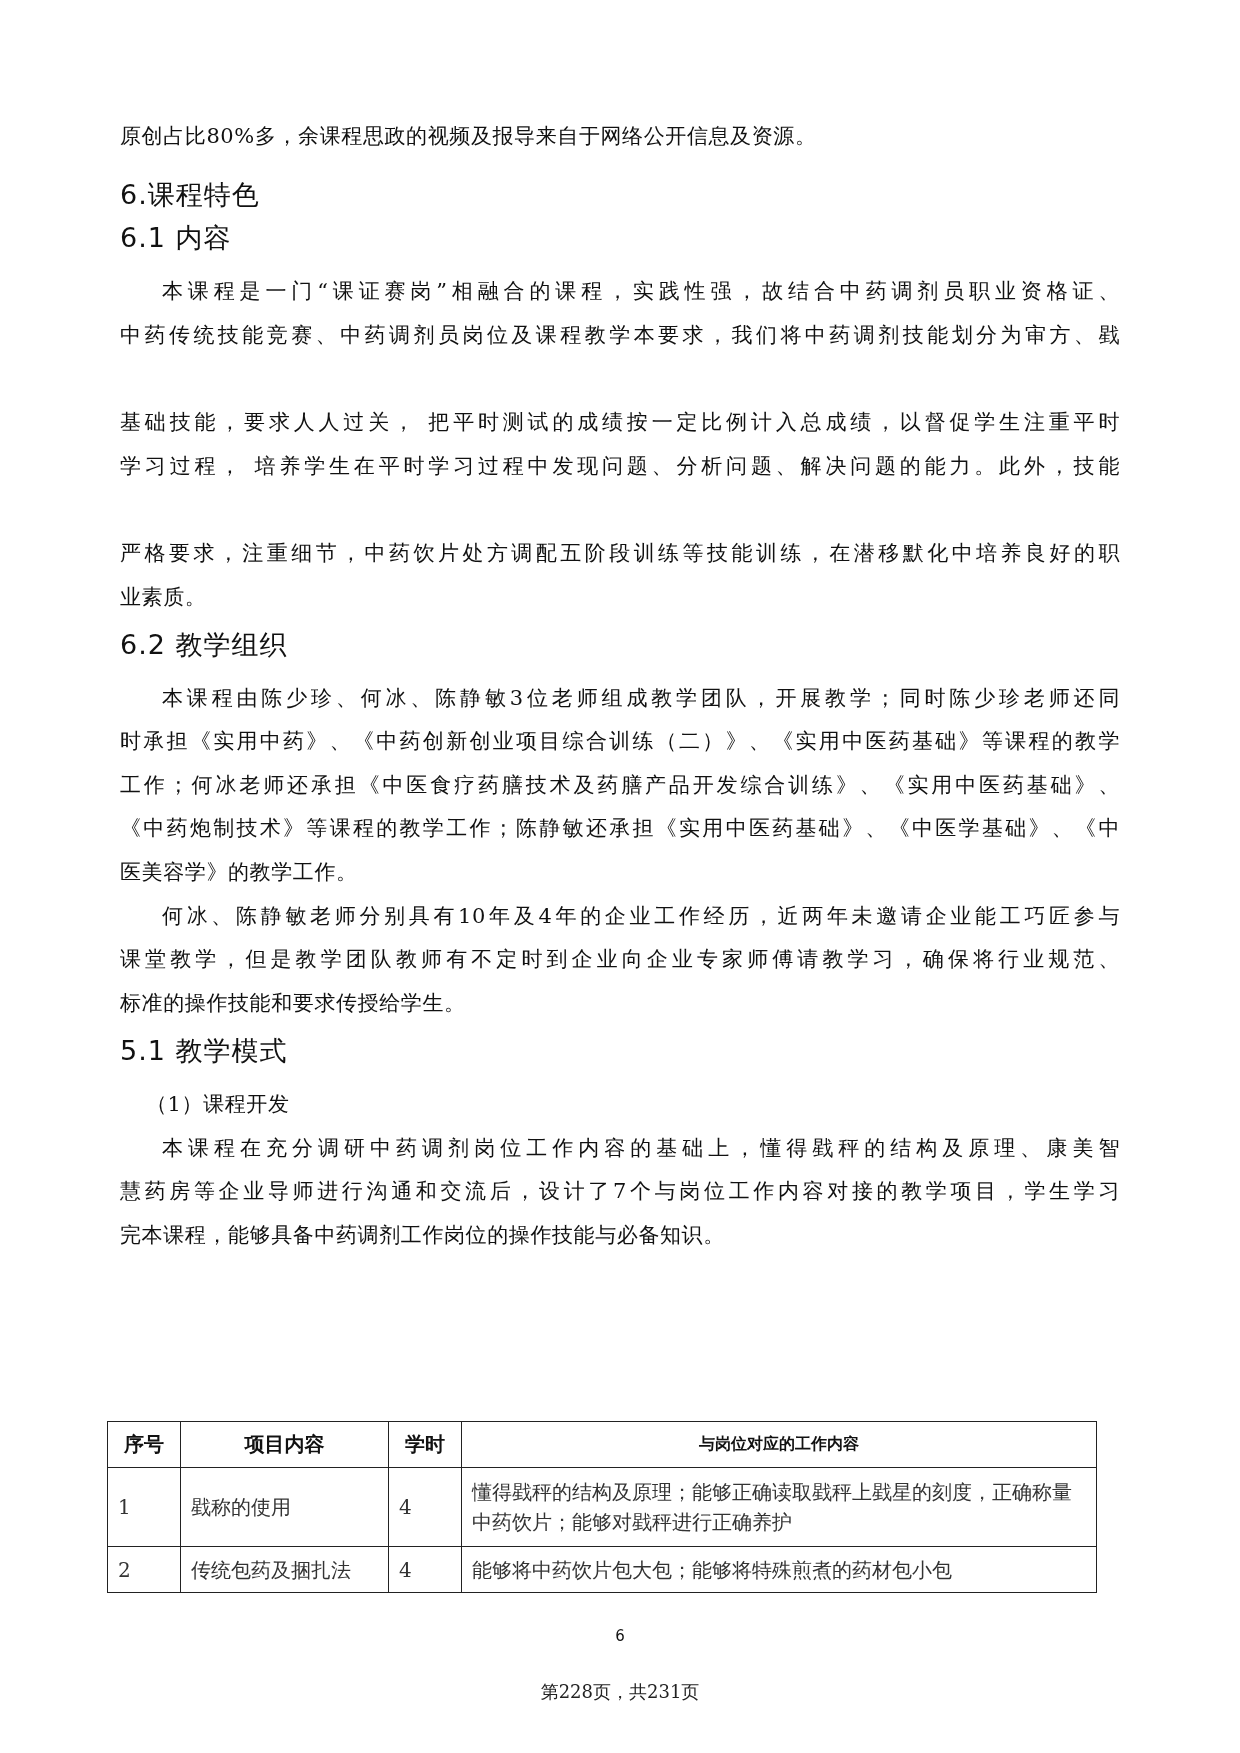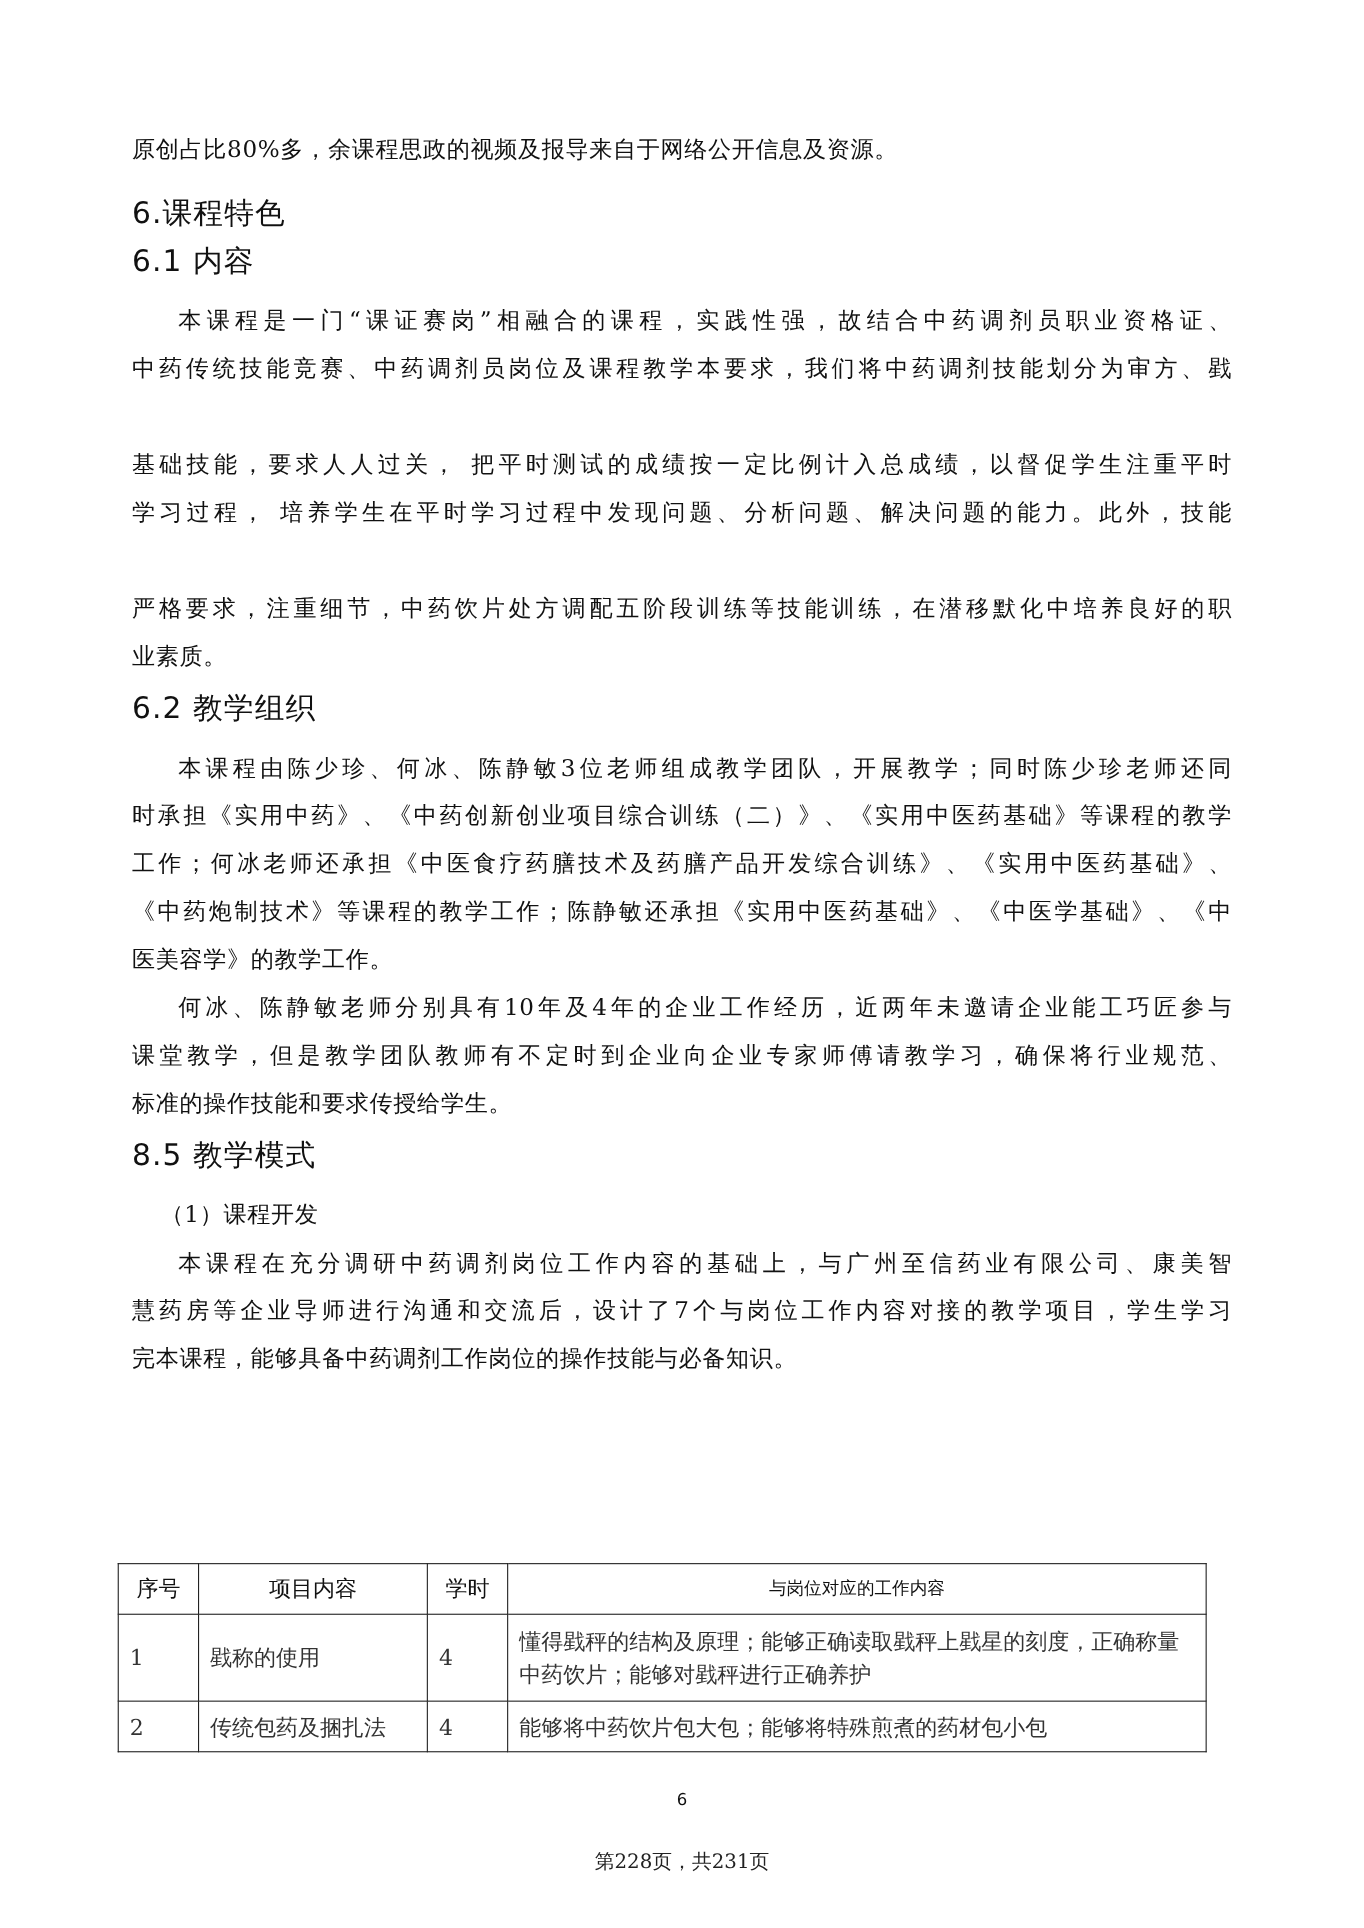--- a/index.html
+++ b/index.html
@@ -19,21 +19,21 @@
     .h1 {
       position: absolute; left: 120px; font-size: 27px; line-height: 34px;
       font-family: "DejaVu Sans", "Liberation Sans", sans-serif; font-weight: normal;
       letter-spacing: 1px;
     }
     table.t {
       position: absolute; left: 107px; top: 1421px; width: 990px;
       border-collapse: collapse; font-size: 20px;
     }
     table.t th, table.t td { border: 1.5px solid #222; padding: 0 10px; vertical-align: middle; }
-    table.t th { font-family: "DejaVu Sans", "Liberation Sans", sans-serif; font-weight: normal; height: 45px; }
+    table.t th { font-family: "DejaVu Sans", "Liberation Sans", sans-serif; font-weight: bold; height: 45px; }
     table.t th.small { font-size: 16px; }
     table.t td { color: #333; font-family: "DejaVu Serif", "Liberation Serif", serif; line-height: 30px; }
     .r1 td { height: 78px; }
     .r2 td { height: 45px; }
     .pnum { position: absolute; left: 0; width: 1240px; top: 1627px; text-align: center;
       font-family: "DejaVu Sans", "Liberation Sans", sans-serif; font-size: 15px; }
     .footer { position: absolute; left: 0; width: 1240px; top: 1680px; text-align: center;
       font-family: "DejaVu Serif", "Liberation Serif", serif; font-size: 18px; color: #222; }
   </style>
 </head>
@@ -58,25 +58,25 @@
   <div class="line just indent" style="top:683px">本课程由陈少珍、何冰、陈静敏3位老师组成教学团队，开展教学；同时陈少珍老师还同</div>
   <div class="line just" style="top:726px">时承担《实用中药》、《中药创新创业项目综合训练（二）》、《实用中医药基础》等课程的教学</div>
   <div class="line just" style="top:770px">工作；何冰老师还承担《中医食疗药膳技术及药膳产品开发综合训练》、《实用中医药基础》、</div>
   <div class="line just" style="top:813px">《中药炮制技术》等课程的教学工作；陈静敏还承担《实用中医药基础》、《中医学基础》、《中</div>
   <div class="line" style="top:857px">医美容学》的教学工作。</div>
 
   <div class="line just indent" style="top:901px">何冰、陈静敏老师分别具有10年及4年的企业工作经历，近两年未邀请企业能工巧匠参与</div>
   <div class="line just" style="top:944px">课堂教学，但是教学团队教师有不定时到企业向企业专家师傅请教学习，确保将行业规范、</div>
   <div class="line" style="top:988px">标准的操作技能和要求传授给学生。</div>
 
-  <div class="h1" style="top:1034px">8.5 教学模式</div>
+  <div class="h1" style="top:1034px">5.1 教学模式</div>
 
   <div class="line" style="top:1089px; left:146px">（1）课程开发</div>
 
-  <div class="line just indent" style="top:1133px">本课程在充分调研中药调剂岗位工作内容的基础上，与广州至信药业有限公司、康美智</div>
+  <div class="line just indent" style="top:1133px">本课程在充分调研中药调剂岗位工作内容的基础上，懂得戥秤的结构及原理、康美智</div>
   <div class="line just" style="top:1176px">慧药房等企业导师进行沟通和交流后，设计了7个与岗位工作内容对接的教学项目，学生学习</div>
   <div class="line" style="top:1220px">完本课程，能够具备中药调剂工作岗位的操作技能与必备知识。</div>
 
   <table class="t">
     <colgroup>
       <col style="width:73px">
       <col style="width:208px">
       <col style="width:73px">
       <col>
     </colgroup>

